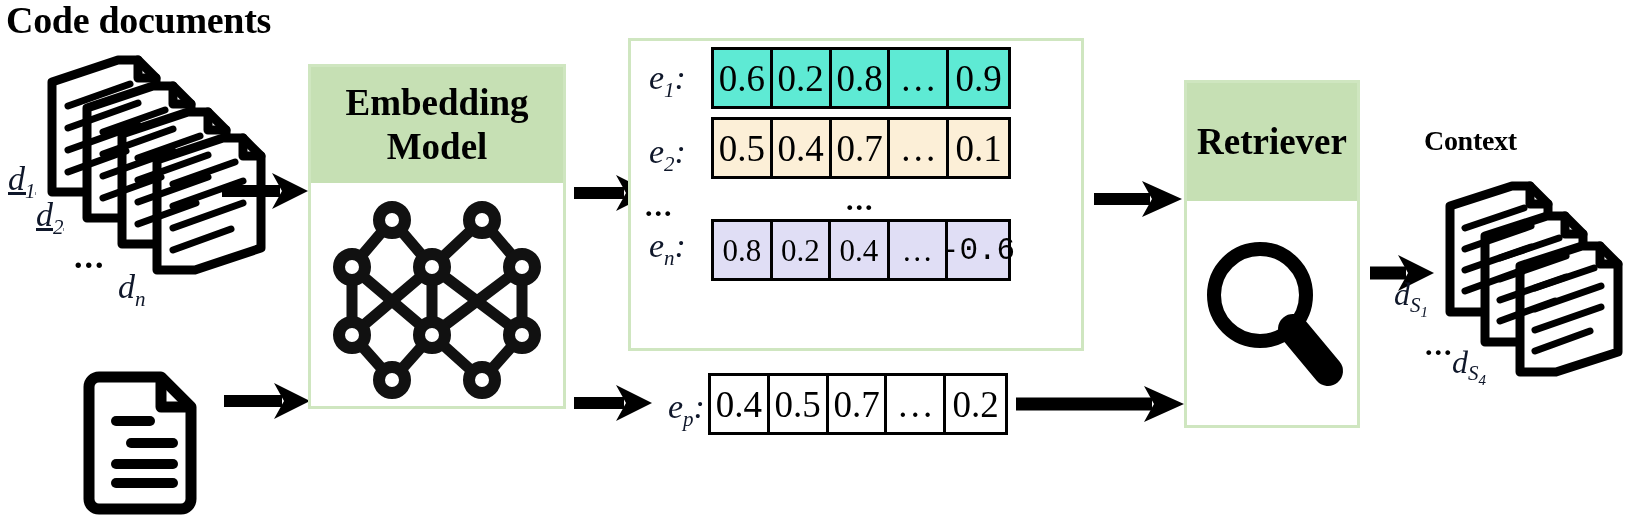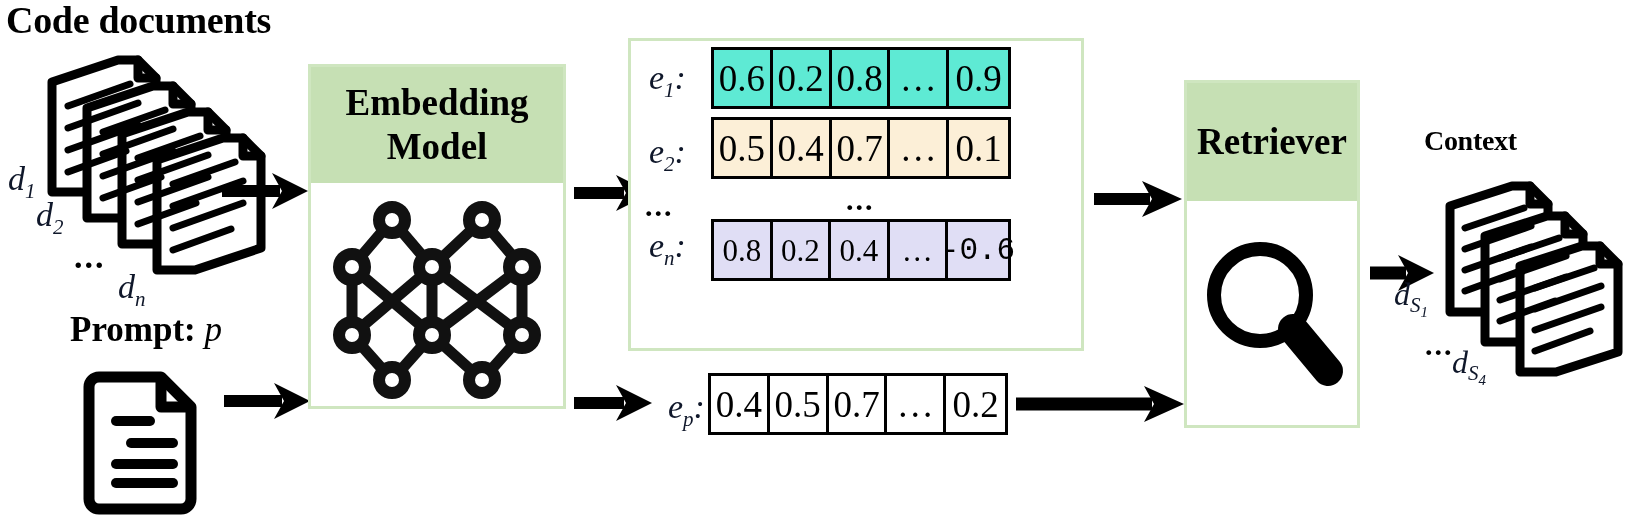--- a/index.html
+++ b/index.html
@@ -95,34 +95,31 @@
         <line x1="108" y1="188" x2="166" y2="167"></line>
 
         <line x1="143" y1="148" x2="205" y2="126"></line>
         <line x1="143" y1="170" x2="213" y2="145"></line>
         <line x1="143" y1="192" x2="213" y2="167"></line>
         <line x1="143" y1="214" x2="201" y2="193"></line>
       </g>
     </svg>
   </div>
 
-  <div class="abs mathlabel" style="left:8px;top:160px;">
+  <div class="abs mathlabel" style="left:8px;top:160px;text-decoration:underline;">
     <span>d</span><sub>1</sub>
   </div>
-  <div class="abs mathlabel" style="left:36px;top:196px;">
+  <div class="abs mathlabel" style="left:36px;top:196px;text-decoration:underline;">
     <span>d</span><sub>2</sub>
   </div>
   <div class="abs dots" style="left:74px;top:240px;">...</div>
   <div class="abs mathlabel" style="left:118px;top:268px;">
     <span>d</span><sub>n</sub>
   </div>
 
-  <div class="abs promptlbl" style="left:70px;top:310px;">
-    <span>Prompt:</span>&nbsp;<i>p</i>
-  </div>
   <div class="abs" style="left:85px;top:365px;width:125px;height:145px;">
     <svg width="125" height="145" viewBox="0 0 125 145">
       <path d="M14 12 h62 l30 30 v92 a10 10 0 0 1 -10 10 h-82 a10 10 0 0 1 -10 -10 v-112 a10 10 0 0 1 10 -10 z" fill="#ffffff" stroke="#000000" stroke-width="11" stroke-linejoin="round"></path>
       <path d="M76 12 v30 h30" fill="none" stroke="#000000" stroke-width="11" stroke-linejoin="round"></path>
       <g stroke="#000000" stroke-width="10" stroke-linecap="round">
         <line x1="31" y1="56" x2="65" y2="56"></line>
         <line x1="46" y1="78" x2="88" y2="78"></line>
         <line x1="31" y1="99" x2="88" y2="99"></line>
         <line x1="31" y1="118" x2="88" y2="118"></line>
       </g>

